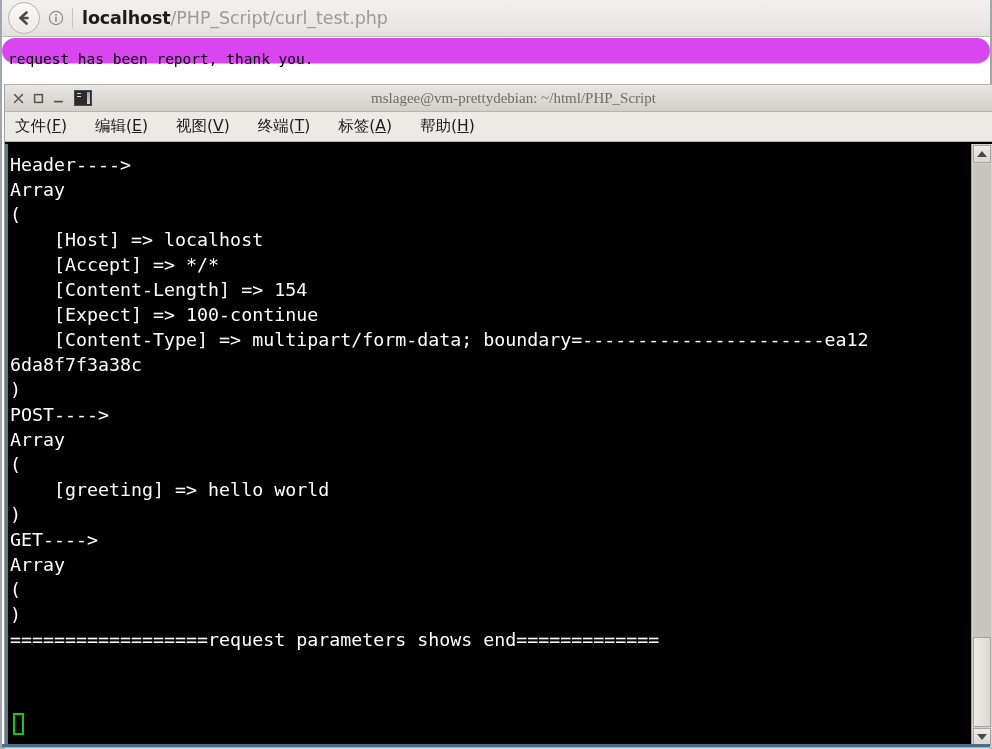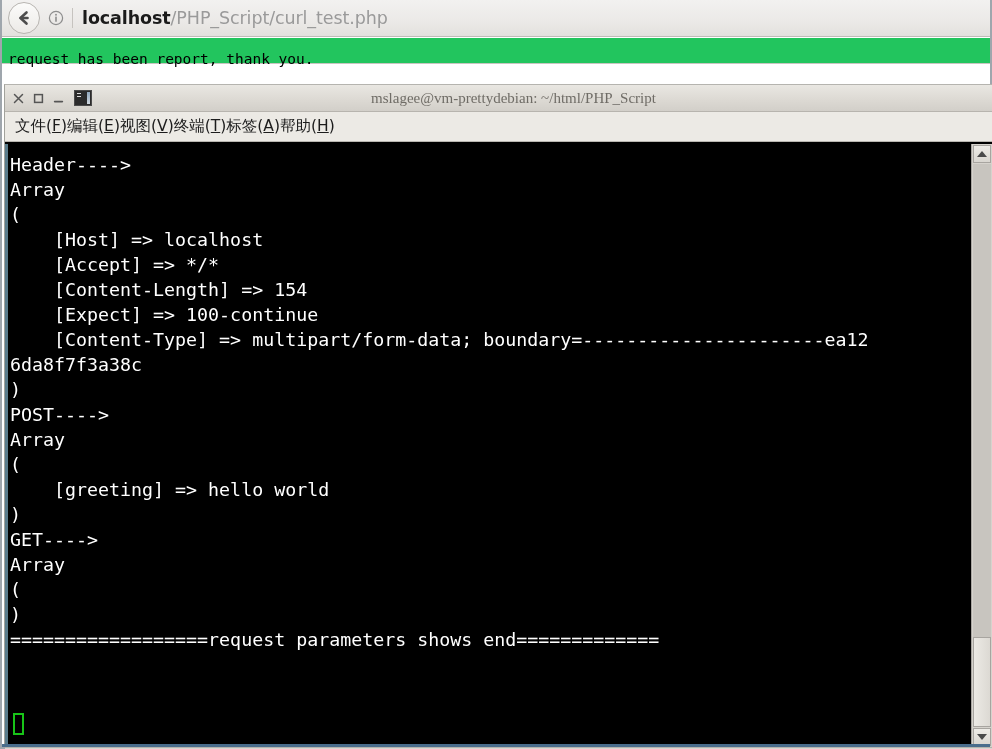--- a/index.html
+++ b/index.html
@@ -93,23 +93,24 @@
     color: #1b1b1b;
     font-weight: bold;
   }
 
   
   #page-content {
     position: absolute;
     left: 0; top: 38px;
     width: 100%;
     height: 26px;
-    background: #22c55e;
+    background: #d946ef;
     border-bottom: 1px solid #c8c5c1;
     box-sizing: border-box;
+    border-radius: 15px;
   }
   #page-text {
     position: absolute;
     left: 6px;
     top: 13px;
     font-family: "DejaVu Sans Mono", monospace;
     font-size: 14.5px;
     color: #000000;
     white-space: pre;
   }
@@ -188,21 +189,21 @@
     pointer-events: none;
   }
 
   #terminal-menubar {
     height: 29px;
     background: #eceae5;
     border-bottom: 1px solid #b9b6b0;
     display: flex;
     align-items: center;
     padding-left: 10px;
-    gap: 0;
+    gap: 28px;
   }
   .menu-item {
     font-family: "DejaVu Sans", sans-serif;
     font-size: 15.5px;
     color: #1c1c1c;
     cursor: pointer;
     white-space: nowrap;
   }
   .menu-item u { text-decoration: underline; }
 

